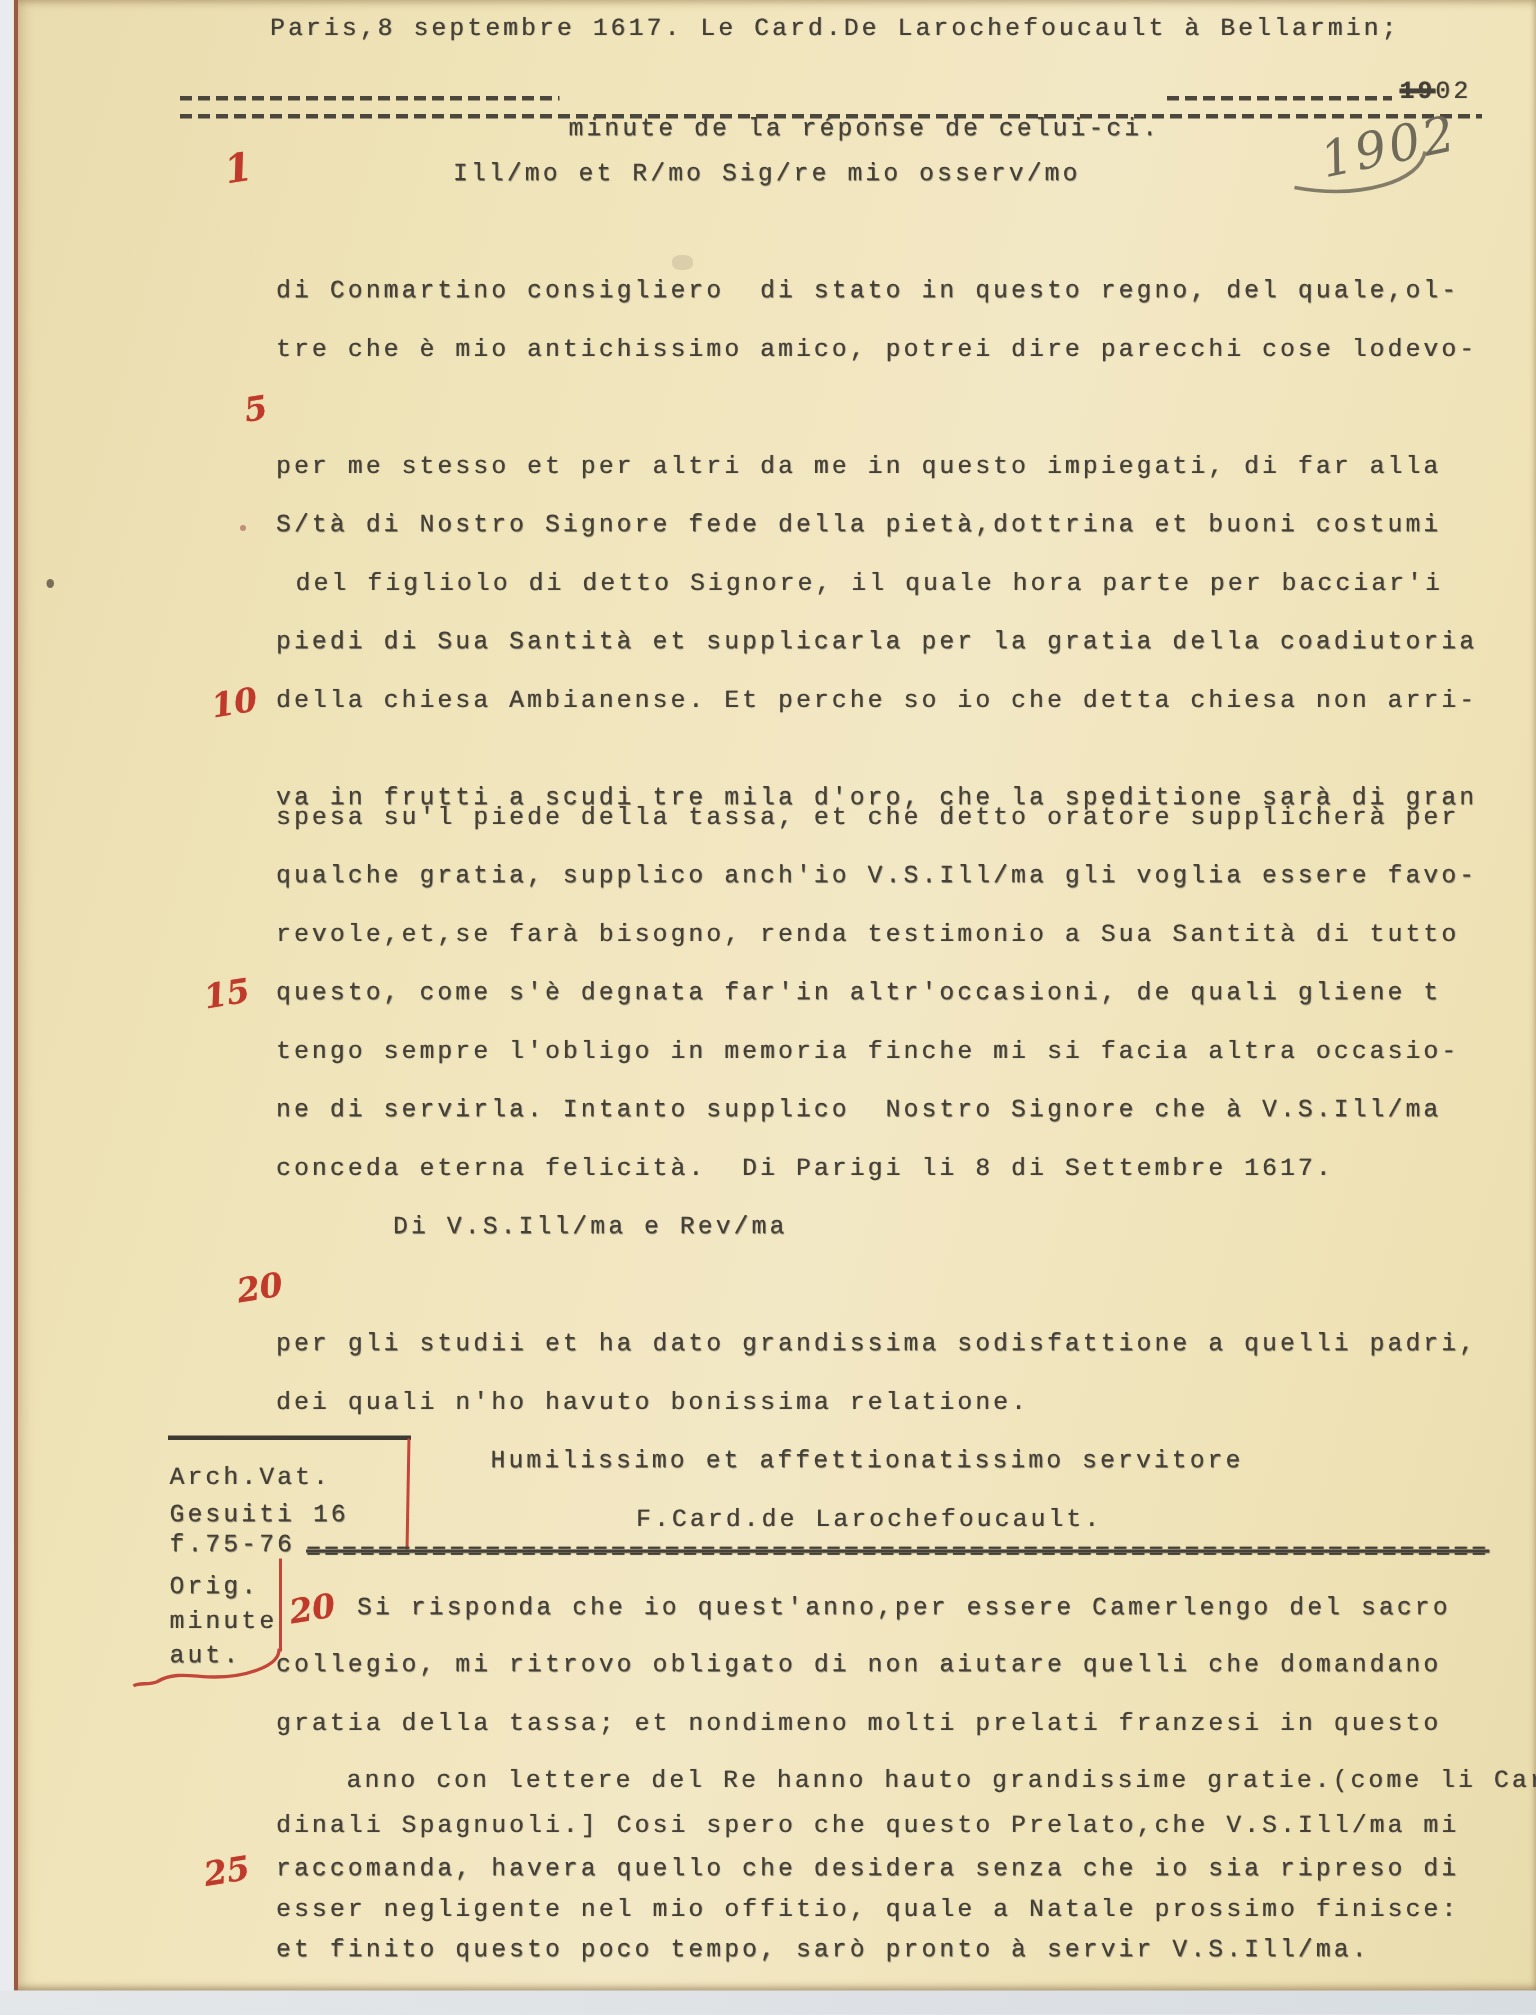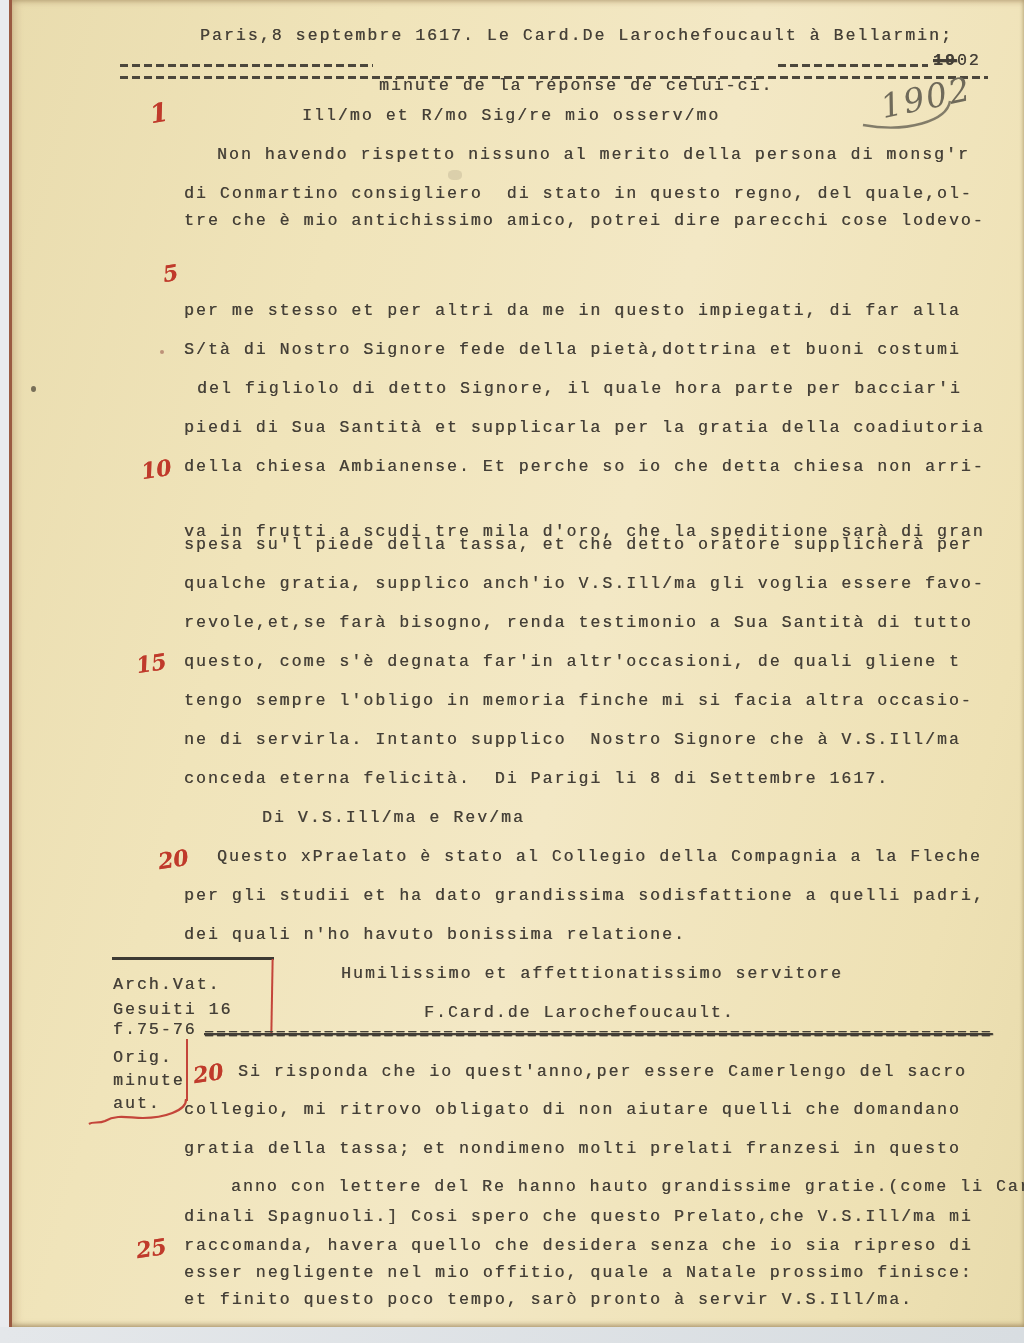--- a/index.html
+++ b/index.html
@@ -26,21 +26,21 @@
   svg{position:absolute;overflow:visible;}
   .speck{position:absolute;border-radius:50%;}
 </style>
 </head>
 <body>
 
 <div id="page">
   <div id="paper"></div>
   <div id="bottom-strip"></div>
 
-  <div class="tw" style="left:180px;top:27px;margin-left:20px;">Paris,8 septembre 1617. Le Card.De Larochefoucault à Bellarmin;</div>
+  <div class="tw" style="left:180px;top:10px;">Paris,8 septembre 1617. Le Card.De Larochefoucault à Bellarmin;</div>
 
   <div class="dashrow" style="left:120px;top:64px;width:253px;"></div>
   <div class="tw" style="left:379px;top:53px;margin-top:24px;">minute de la réponse de celui-ci.</div>
   <div class="dashrow" style="left:778px;top:64px;width:150px;"></div>
   <div class="tw tw-ul" style="left:933px;top:52px;"><span class="struck">19</span><span>02</span></div>
   <div class="dashrow" style="left:120px;top:76px;width:868px;height:2.5px;"></div>
 
   <div class="pencil" style="left:880px;top:78px;">1902</div>
   <svg style="left:845px;top:95px;" width="120" height="45" viewBox="0 0 120 45">
     <path d="M105 6 C102 26, 62 38, 18 30" stroke="#6f6a5a" stroke-width="2.4" fill="none" opacity="0.85"></path>
@@ -48,41 +48,39 @@
 
   <div class="red-mark" style="left:150px;top:98px;font-size:26px;">1</div>
   <div class="red-mark" style="left:163px;top:260px;">5</div>
   <div class="red-mark" style="left:141px;top:456px;">10</div>
   <div class="red-mark" style="left:136px;top:650px;">15</div>
   <div class="red-mark" style="left:158px;top:846px;">20</div>
   <div class="red-mark" style="left:193px;top:1060px;">20</div>
   <div class="red-mark" style="left:136px;top:1235px;">25</div>
 
   <div class="tw" style="left:302px;top:107px;">Ill/mo et R/mo Sig/re mio osserv/mo</div>
-  <div class="tw" style="left:217px;top:146px;">Non havendo rispetto nissuno al merito della persona di monsg'r</div>
   <div class="tw" style="left:184px;top:185px;">di Conmartino consigliero  di stato in questo regno, del quale,ol-</div>
-  <div class="tw" style="left:184px;top:212px;">tre che è mio antichissimo amico, potrei dire parecchi cose lodevo-</div>
+  <div class="tw" style="left:184px;top:224px;">tre che è mio antichissimo amico, potrei dire parecchi cose lodevo-</div>
   <div class="tw" style="left:184px;top:302px;">per me stesso et per altri da me in questo impiegati, di far alla</div>
   <div class="tw" style="left:184px;top:341px;">S/tà di Nostro Signore fede della pietà,dottrina et buoni costumi</div>
   <div class="tw" style="left:197px;top:380px;">del figliolo di detto Signore, il quale hora parte per bacciar'i</div>
   <div class="tw" style="left:184px;top:419px;">piedi di Sua Santità et supplicarla per la gratia della coadiutoria</div>
   <div class="tw" style="left:184px;top:458px;">della chiesa Ambianense. Et perche so io che detta chiesa non arri-</div>
   <div class="tw" style="left:184px;top:523px;">va in frutti a scudi tre mila d'oro, che la speditione sarà di gran</div>
   <div class="tw" style="left:184px;top:575px;">qualche gratia, supplico anch'io V.S.Ill/ma gli voglia essere favo-</div>
   <div class="tw" style="left:184px;top:536px;">spesa su'l piede della tassa, et che detto oratore supplicherà per</div>
   <div class="tw" style="left:184px;top:614px;">revole,et,se farà bisogno, renda testimonio a Sua Santità di tutto</div>
   <div class="tw" style="left:184px;top:653px;">questo, come s'è degnata far'in altr'occasioni, de quali gliene t</div>
   <div class="tw" style="left:184px;top:692px;">tengo sempre l'obligo in memoria finche mi si facia altra occasio-</div>
   <div class="tw" style="left:184px;top:731px;">ne di servirla. Intanto supplico  Nostro Signore che à V.S.Ill/ma</div>
   <div class="tw" style="left:184px;top:770px;">conceda eterna felicità.  Di Parigi li 8 di Settembre 1617.</div>
   <div class="tw" style="left:262px;top:809px;">Di V.S.Ill/ma e Rev/ma</div>
-  <div class="tw" style="left:217px;top:848px;">Questo xPraelato è stato al Collegio della Compagnia a la Fleche</div>
   <div class="tw" style="left:184px;top:887px;">per gli studii et ha dato grandissima sodisfattione a quelli padri,</div>
   <div class="tw" style="left:184px;top:926px;">dei quali n'ho havuto bonissima relatione.</div>
-  <div class="tw" style="left:341px;top:965px;">Humilissimo et affettionatissimo servitore</div>
+  <div class="tw" style="left:327px;top:965px;">Humilissimo et affettionatissimo servitore</div>
   <div class="tw" style="left:424px;top:1004px;">F.Card.de Larochefoucault.</div>
 
   <div class="blk-line" style="left:112px;top:957px;width:162px;height:2.5px;"></div>
   <div class="red-line" style="left:271px;top:959px;width:1.6px;height:74px;transform:rotate(1deg);"></div>
   <div class="tw" style="left:113px;top:976px;">Arch.Vat.</div>
   <div class="tw" style="left:113px;top:1001px;">Gesuiti 16</div>
   <div class="tw" style="left:113px;top:1021px;">f.75-76</div>
   <div class="tw" style="left:113px;top:1049px;">Orig.</div>
   <div class="tw" style="left:113px;top:1072px;">minute</div>
   <div class="tw" style="left:113px;top:1095px;">aut.</div>

